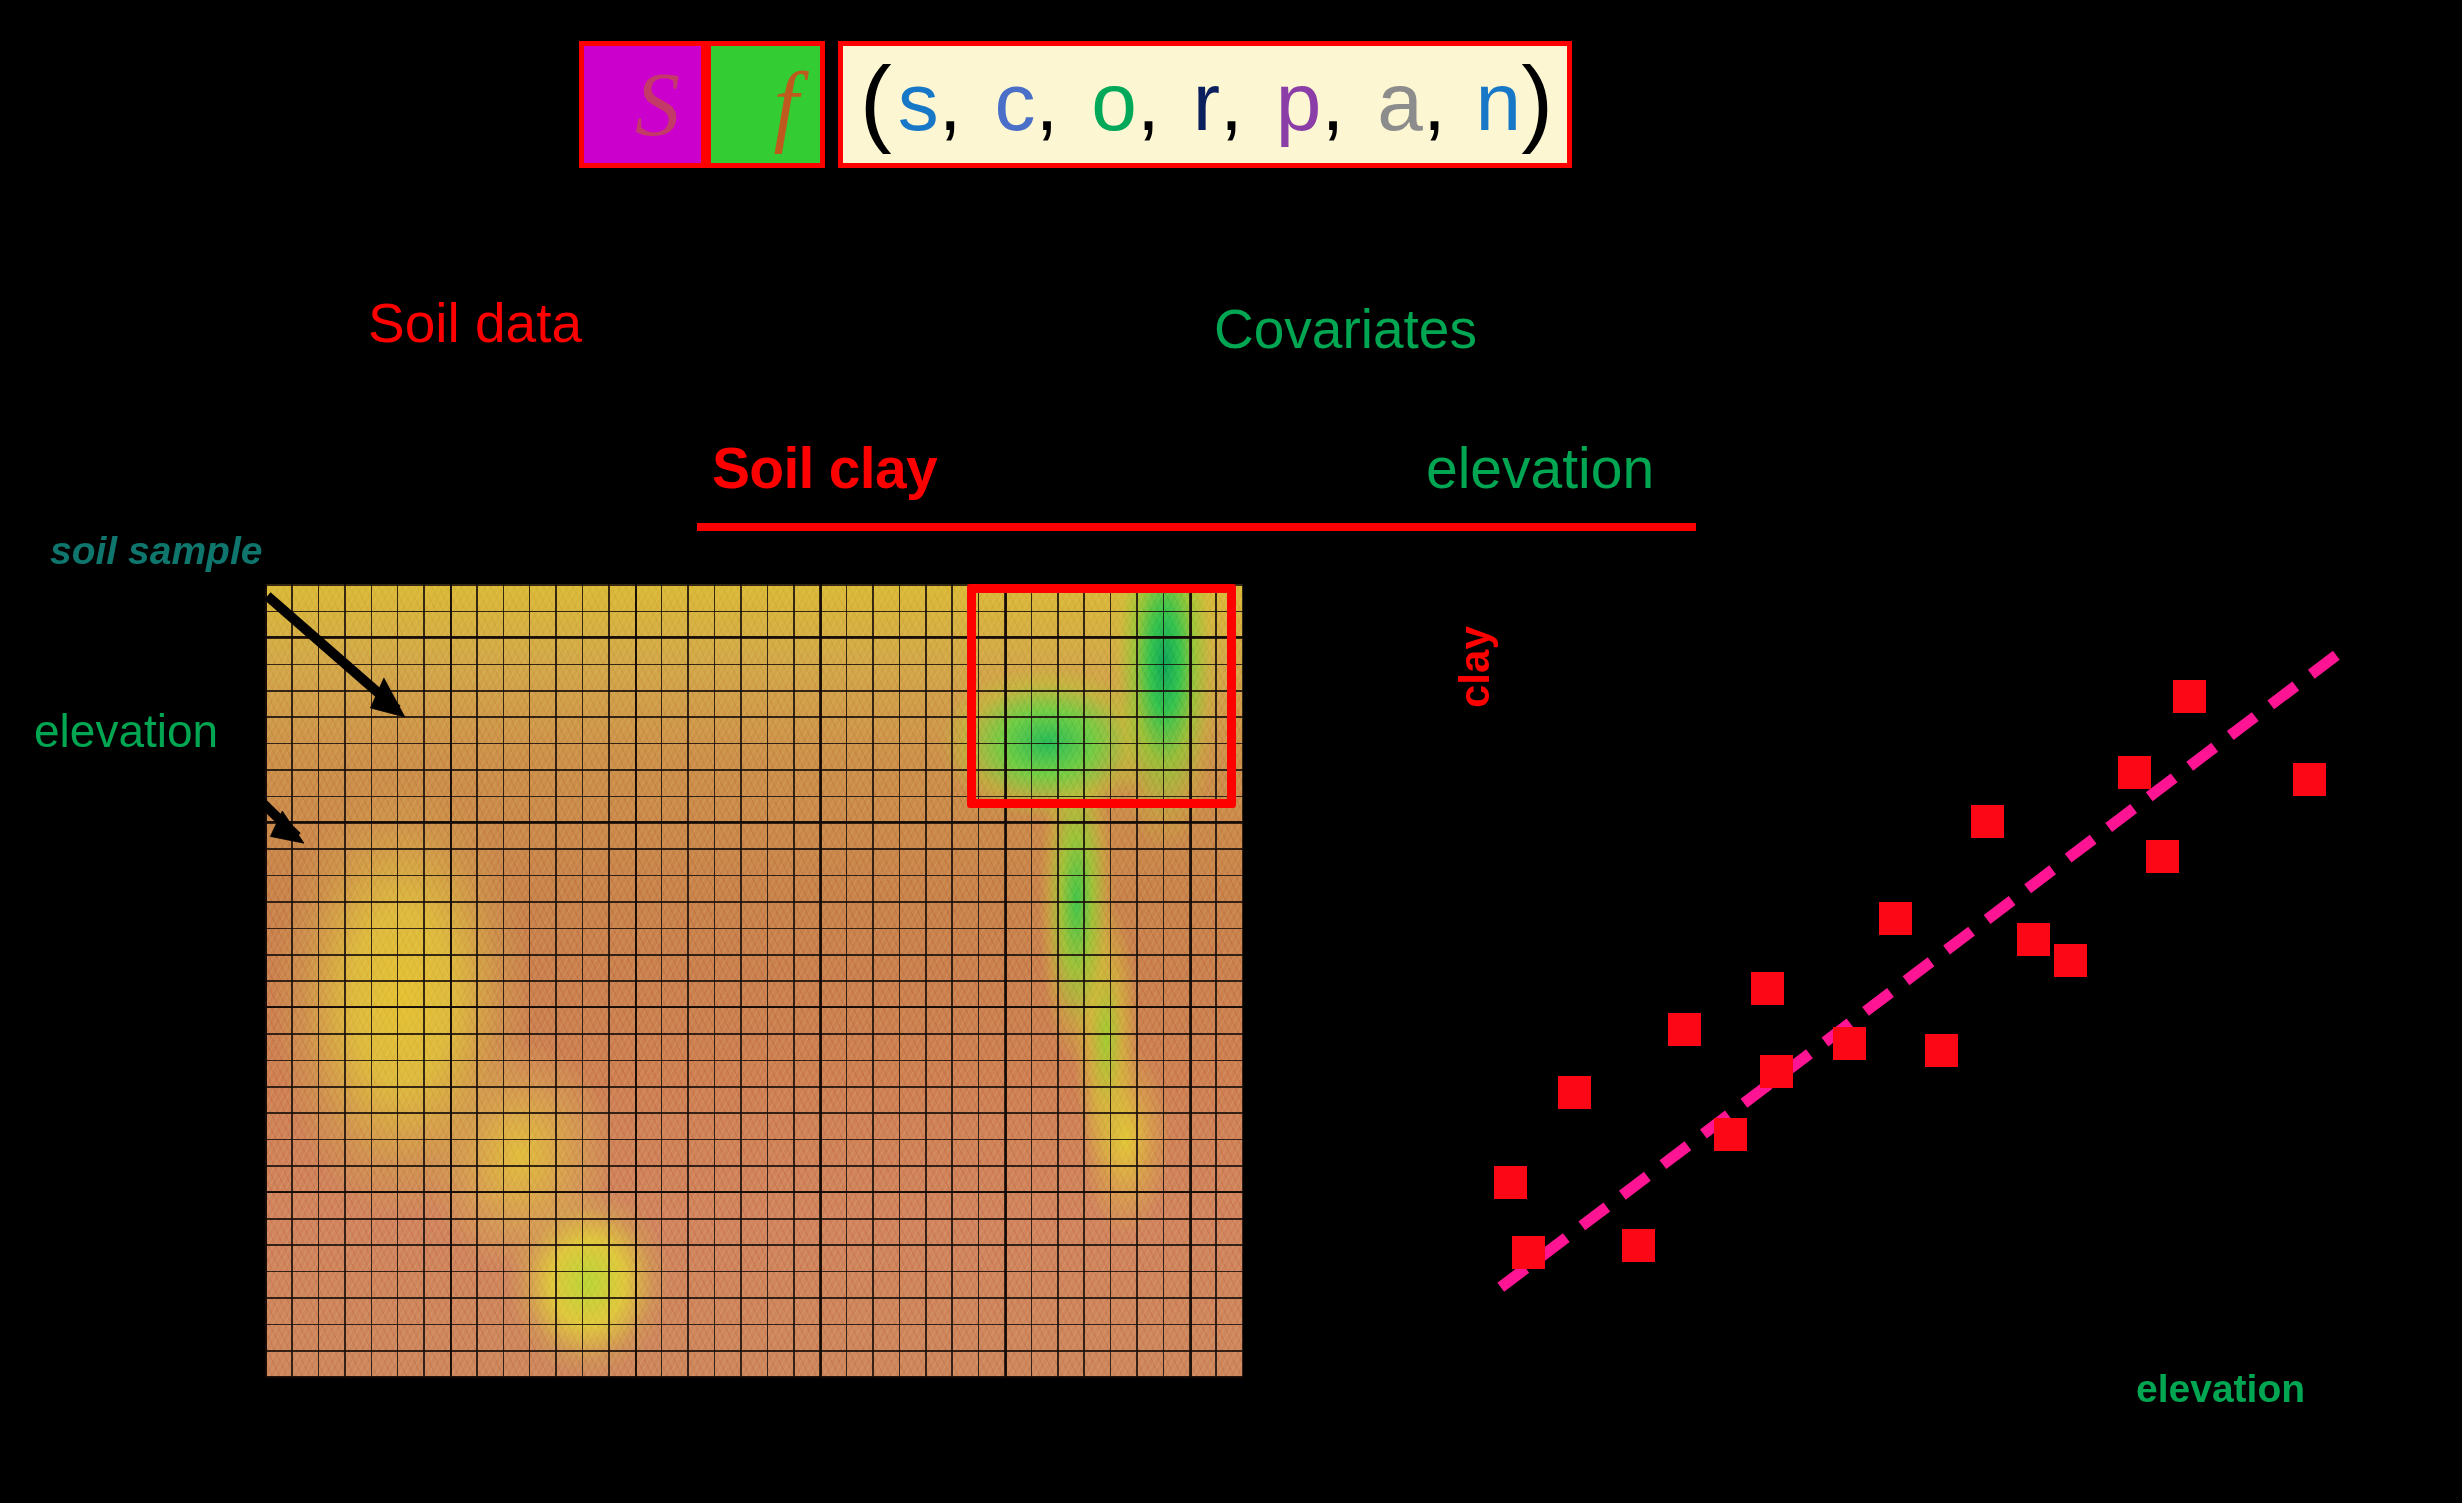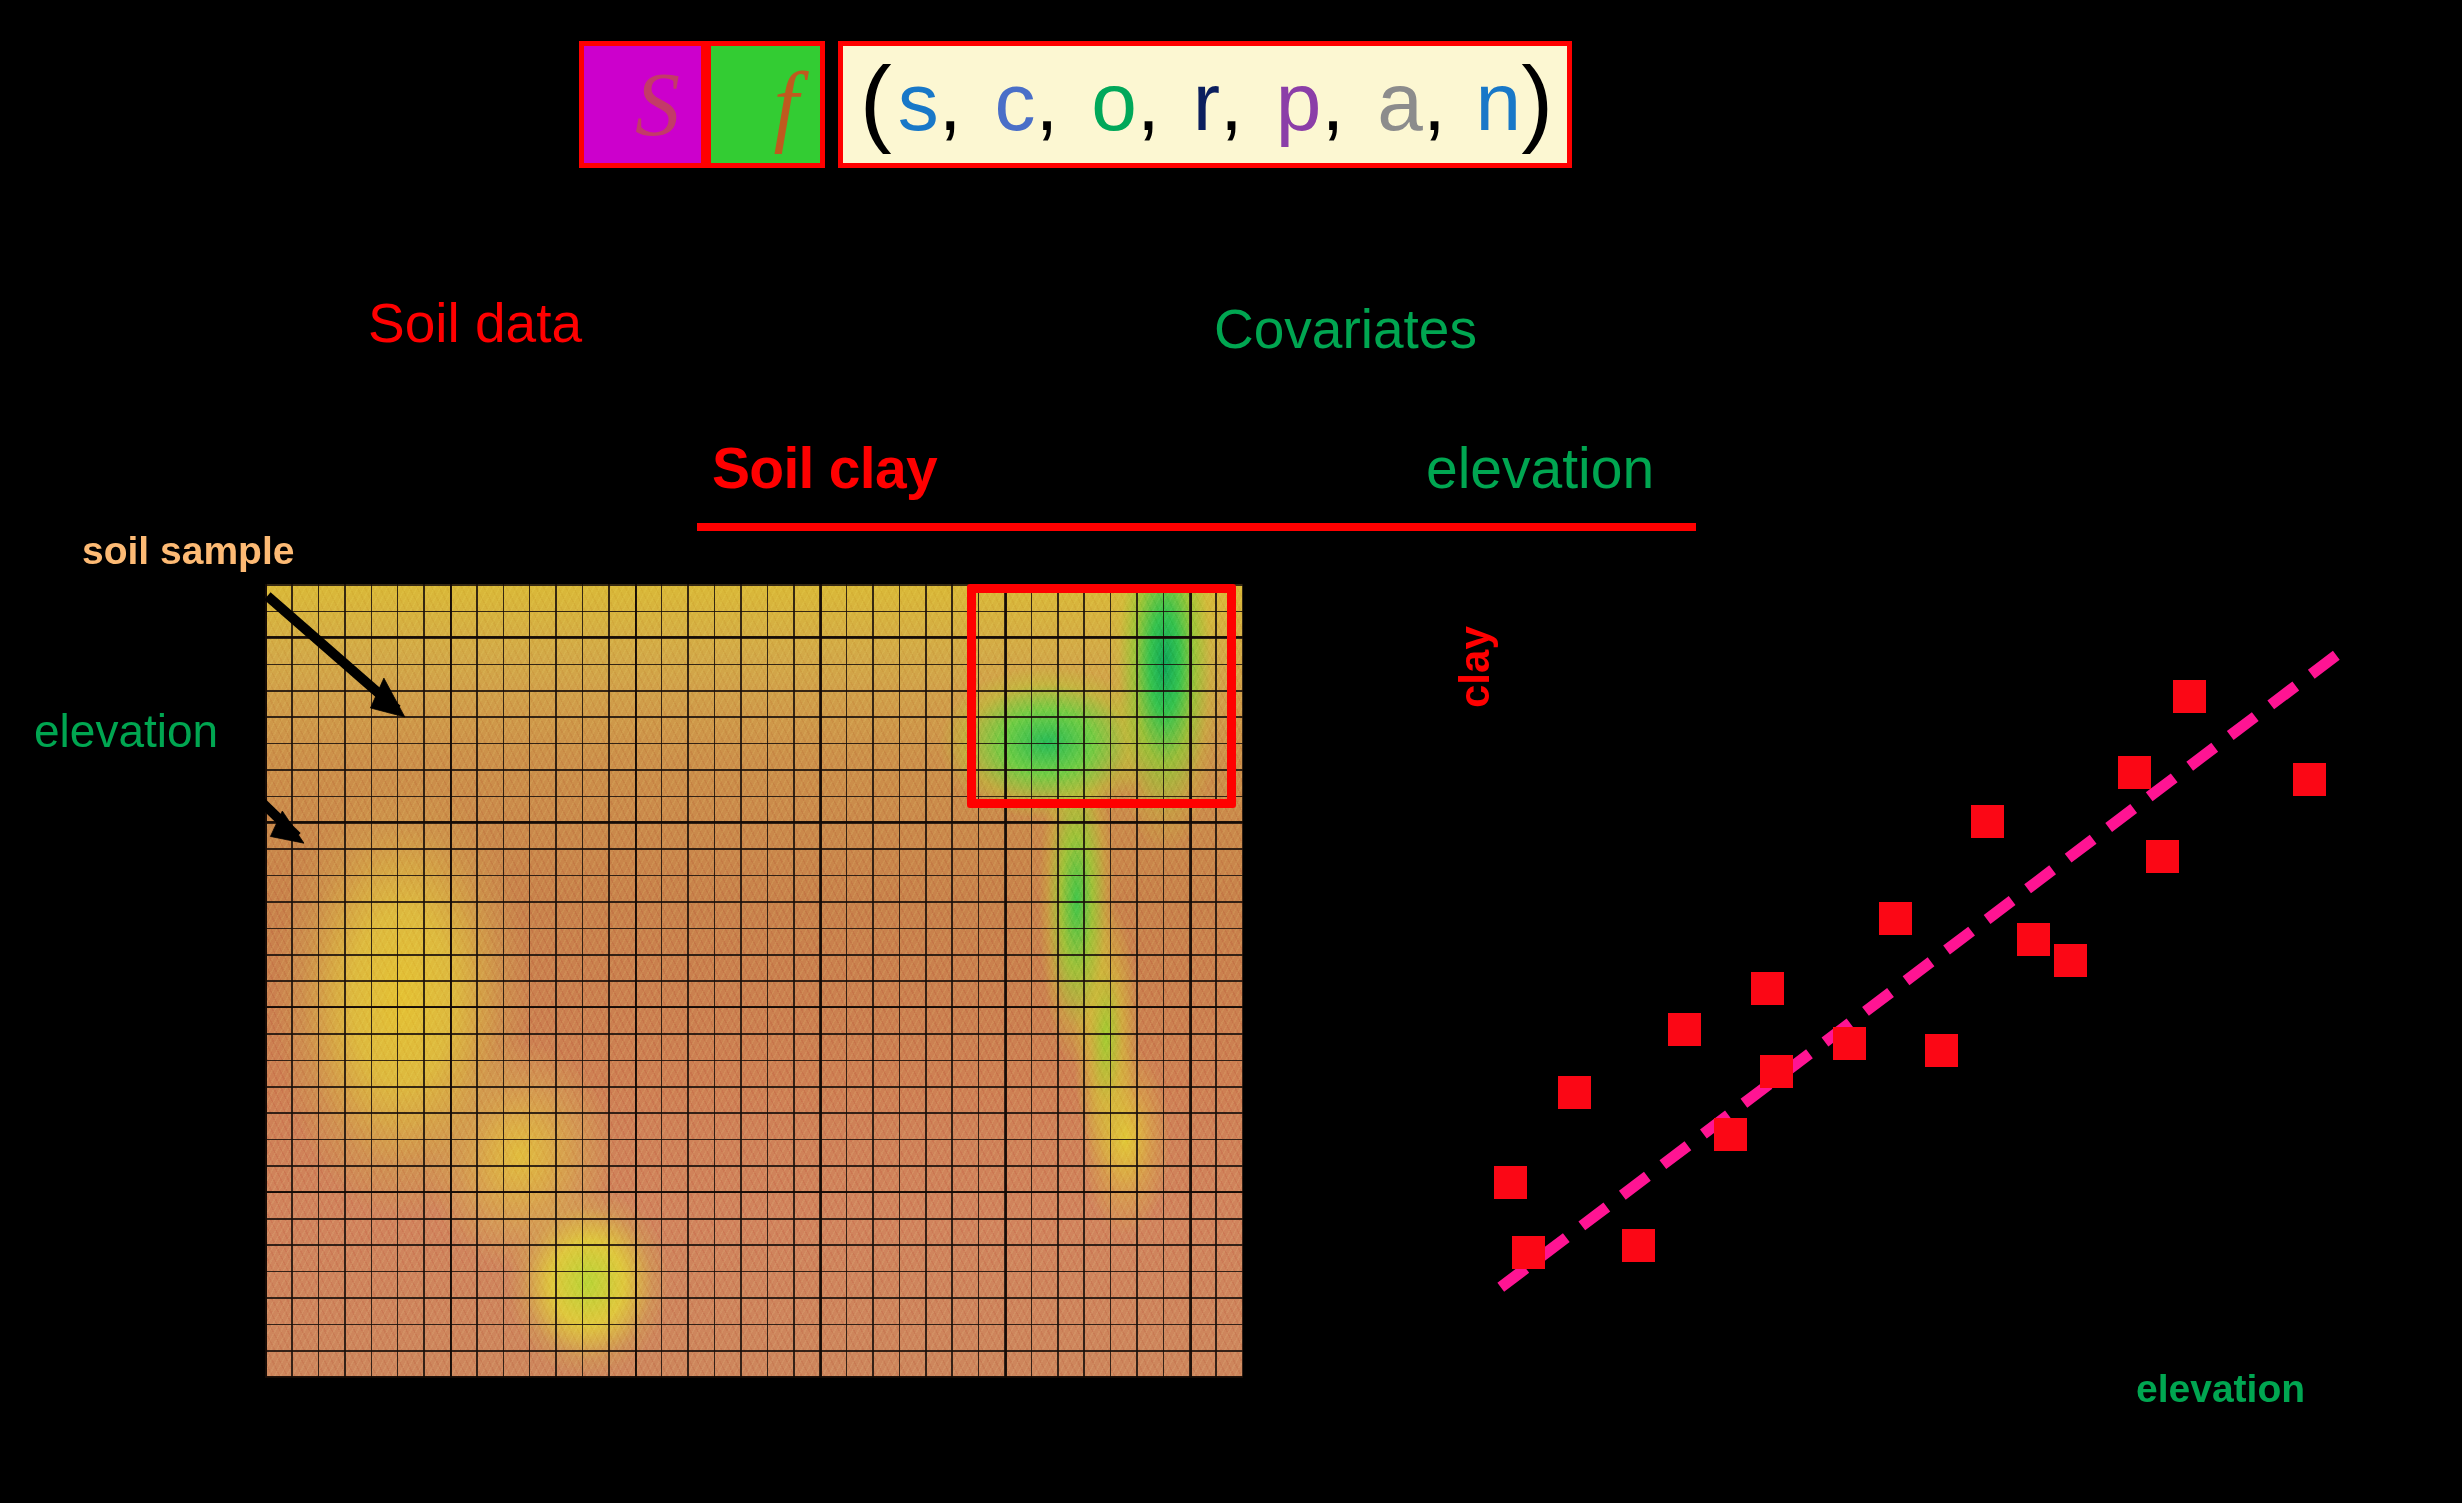--- a/index.html
+++ b/index.html
@@ -65,21 +65,21 @@
 
   
   #soil-data-label{left:368px;top:291px;font-size:55px;color:#ff0000;}
   #covariates-label{left:1214px;top:297px;font-size:55px;color:#00a651;}
 
   #soil-clay-label{left:700px;top:435px;font-size:57px;font-weight:bold;color:#ff0000;letter-spacing:-0.7px;margin-left:12px;}
   #elevation-top-label{left:1426px;top:435px;font-size:57px;color:#00a651;}
   #heading-underline{left:697px;top:523px;width:999px;height:8.2px;background:#ff0000;}
 
   
-  #soil-sample-label{left:82px;top:529px;font-size:39px;font-weight:bold;color:#fdba74;}
+  #soil-sample-label{left:50px;top:529px;font-size:39px;font-weight:bold;color:#0f766e;font-style:italic;}
   #elevation-left-label{left:34px;top:704px;font-size:46px;color:#00a651;}
 
   
   #dem-map{
     left:265px;top:584px;width:978px;height:794px;
     overflow:hidden;
   }
   #dem-terrain{
     position:absolute;inset:0;
     background-color:#c98a5a;

